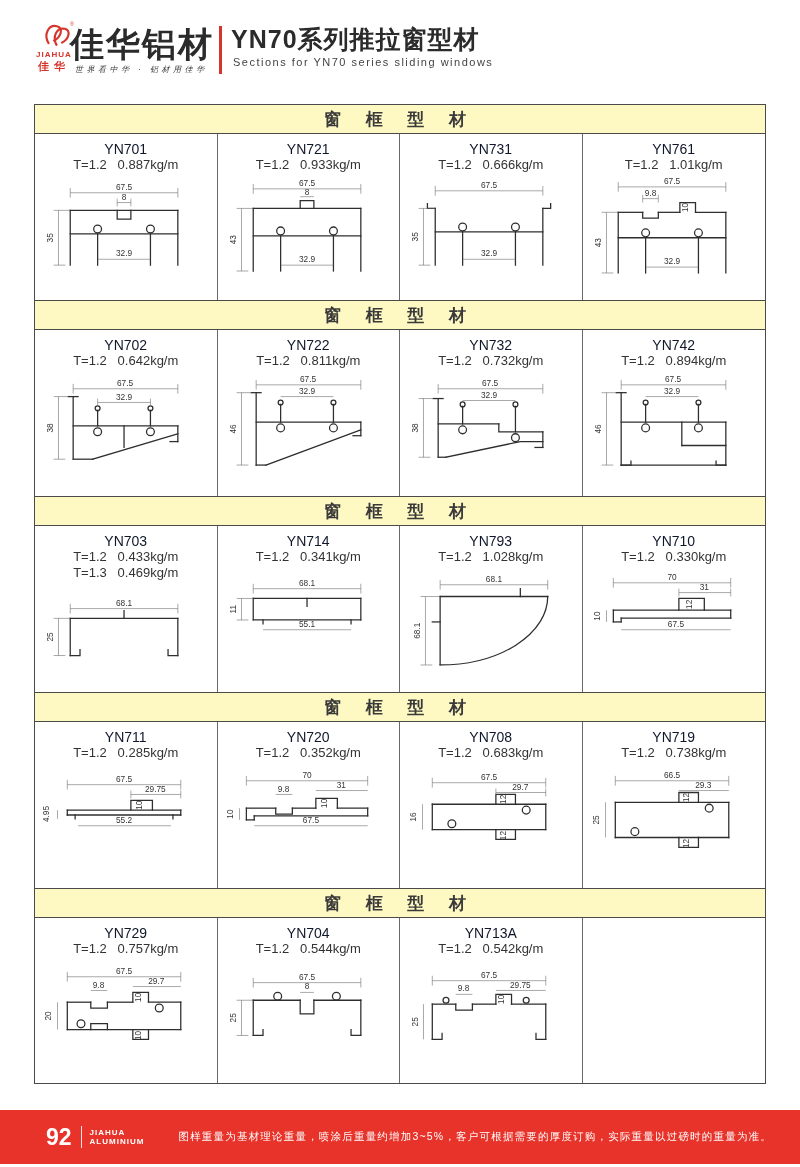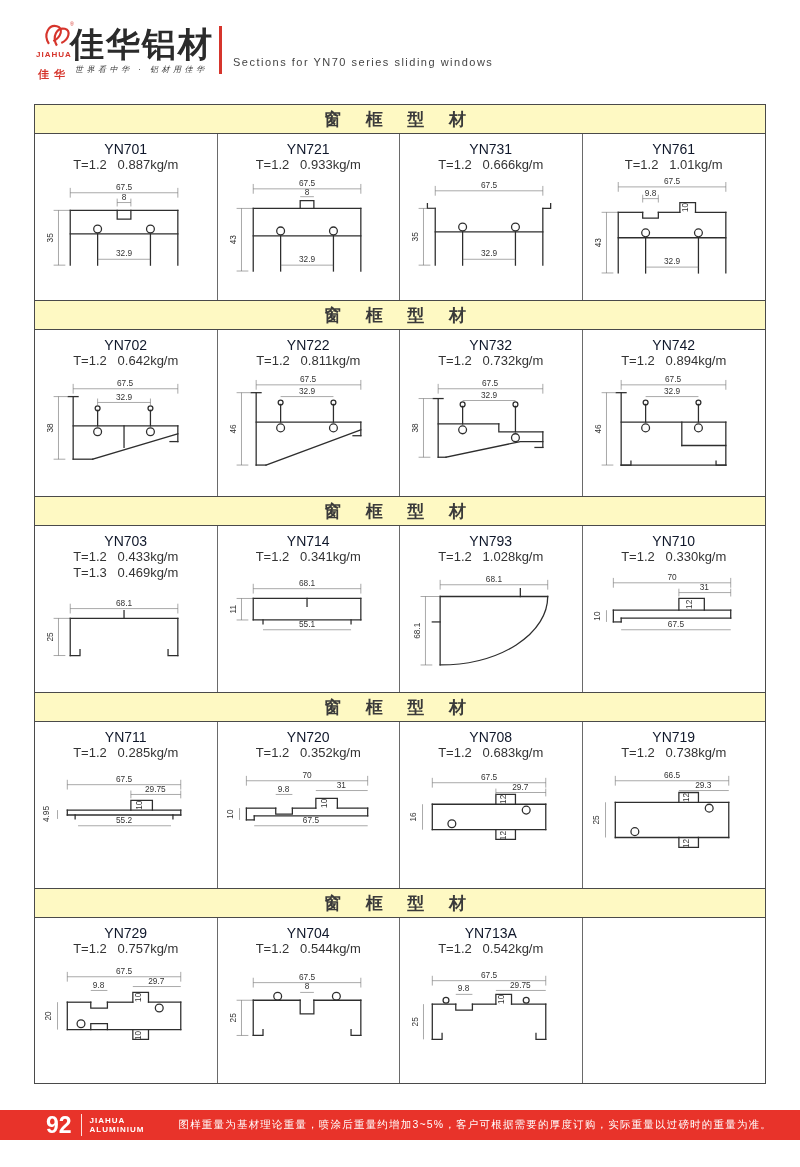--- a/index.html
+++ b/index.html
@@ -1,60 +1,61 @@
 <!DOCTYPE html>
 <html><head>
 <meta charset="utf-8">
 <style>
   html,body{margin:0;padding:0;}
   body{width:800px;height:1167px;background:#fff;font-family:"Liberation Sans",sans-serif;position:relative;overflow:hidden;}
   
   header{height:104px;position:relative;}
   .logo-emblem{position:absolute;left:36px;top:20px;width:40px;height:30px;}
   .brand-en{position:absolute;left:22px;top:50px;width:64px;text-align:center;font-size:8px;font-weight:bold;letter-spacing:1px;color:#d6352c;}
-  .brand-cn{position:absolute;left:26px;top:59px;width:56px;text-align:center;font-size:11px;font-weight:bold;letter-spacing:5px;color:#d6352c;margin-top:8px;}
+  .brand-cn{position:absolute;left:26px;top:59px;width:56px;text-align:center;font-size:11px;font-weight:bold;letter-spacing:5px;color:#d6352c;}
   .company-name{position:absolute;left:70px;top:22px;font-size:34px;font-weight:bold;color:#2b2b2b;letter-spacing:2px;}
   .tagline{position:absolute;left:75px;top:64px;font-size:8px;letter-spacing:3.5px;color:#3a3a3a;font-style:italic;}
   .red-divider{position:absolute;left:219px;top:26px;width:3px;height:48px;background:#d6352c;}
   .series-title{position:absolute;left:231px;top:23px;font-size:25px;font-weight:bold;color:#2b2b2b;letter-spacing:1px;}
   .series-sub{position:absolute;left:233px;top:56px;font-size:11px;color:#444;letter-spacing:1.5px;}
   
   main{width:732px;margin:0 34px;border-left:1px solid #4a4a4a;border-right:1px solid #4a4a4a;box-sizing:border-box;}
   .band{height:30px;background:#fef9c3;border-top:1px solid #4a4a4a;border-bottom:1px solid #4a4a4a;text-align:center;line-height:29px;font-size:17px;font-weight:bold;letter-spacing:10px;color:#3a3a3a;box-sizing:border-box;}
   .row{display:flex;height:166px;box-sizing:border-box;}
   .row:last-child{border-bottom:1px solid #4a4a4a;}
   .cell{width:25%;box-sizing:border-box;border-right:1px solid #6a6a6a;padding-top:7px;text-align:center;}
   .cell:last-child{border-right:none;}
   .code{font-size:14px;color:#0f172a;line-height:16px;}
   .spec{font-size:13px;color:#333;line-height:16px;white-space:pre;}
   .draw{display:block;margin:2px auto 0;width:179px;height:104px;}
   .pf{fill:none;stroke:#2e2e2e;stroke-width:1.3;stroke-linecap:square;}
   .dim{fill:none;stroke:#6b6b6b;stroke-width:0.6;}
   .dt{fill:#333;font-size:8.5px;text-anchor:middle;font-family:"Liberation Sans",sans-serif;}
   
-  footer{margin-top:26px;height:30px;background:#e8332a;display:flex;align-items:center;padding:0 28px 0 46px;box-sizing:border-box;}
+  footer{margin-top:26px;height:54px;background:#e8332a;display:flex;align-items:center;padding:0 28px 0 46px;box-sizing:border-box;}
   .page-num{color:#fff;font-size:23px;font-weight:bold;}
   .foot-div{width:1px;height:22px;background:rgba(255,255,255,.85);margin:0 8px 0 9px;}
   .foot-brand{color:#fff;font-size:8px;font-weight:bold;letter-spacing:1px;line-height:9px;text-align:left;}
   .foot-note{margin-left:auto;color:#fff;font-size:10.5px;letter-spacing:1.2px;}
 </style>
 </head>
 <body>
 
 <header>
   <svg class="logo-emblem" viewBox="0 0 44 34">
     <path d="M14 27 C7 16 14 5 23 7 C31 9 28 19 19 24" fill="none" stroke="#d6352c" stroke-width="2.4"></path>
     <path d="M23 29 C17 19 23 8 32 10 C39 12 37 22 28 26" fill="none" stroke="#d6352c" stroke-width="2.4"></path>
     <text x="40" y="7" font-size="6" fill="#d6352c" text-anchor="middle">®</text>
   </svg>
   <div class="brand-en">JIAHUA</div>
   <div class="brand-cn">佳华</div>
   <div class="company-name">佳华铝材</div>
   <div class="tagline">世界看中华 · 铝材用佳华</div>
   <div class="red-divider"></div>
+  <div class="series-title">YN70系列推拉窗型材</div>
   <div class="series-sub">Sections for YN70 series sliding windows</div>
 </header>
 
 <main id="catalog">
     <div class="band"><span>窗 框 型 材</span></div>
     <div class="row">
       <div class="cell">
         <div class="code">YN701</div>
         <div class="spec">T=1.2   0.887kg/m</div>
         <svg viewBox="0 0 183 106" class="draw">

